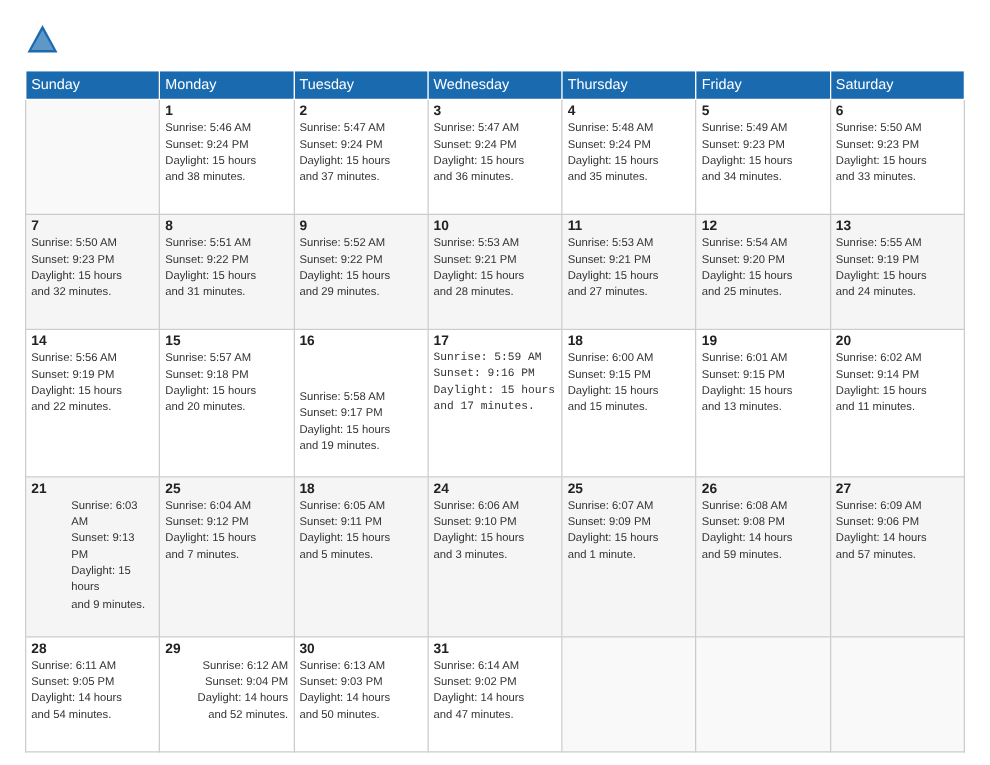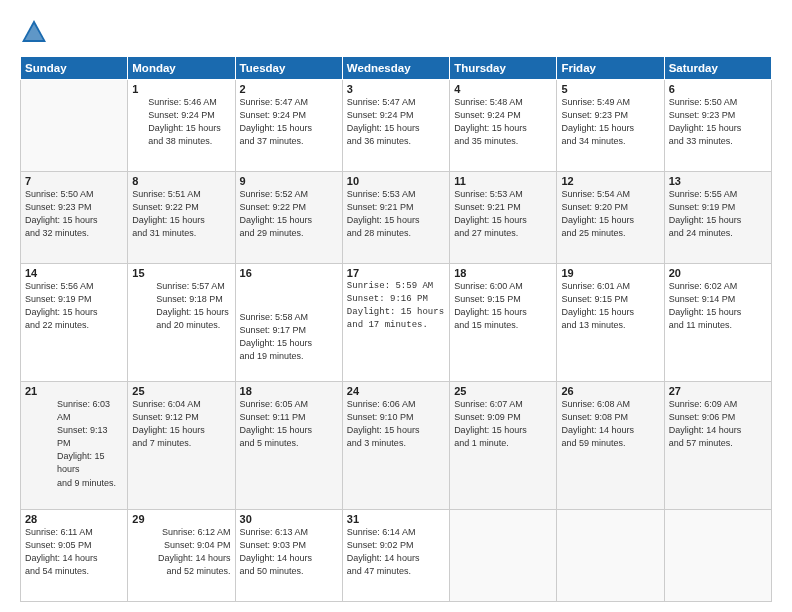--- a/index.html
+++ b/index.html
@@ -63,21 +63,21 @@
     .calendar {
       flex: 1;
       border-collapse: collapse;
       width: 100%;
       table-layout: fixed;
     }
     .calendar th {
       background: #1a6aaf;
       color: #fff;
       font-size: 11.5px;
-      font-weight: bold;
+      font-weight: normal;
       padding: 5px 4px;
       text-align: left;
       border: 1px solid #fff;
       margin-left: 27px;
     }
     .calendar td {
       border: 1px solid #ccc;
       vertical-align: top;
       padding: 3px 4px;
       font-size: 9.5px;
@@ -135,21 +135,21 @@
           <th>Thursday</th>
           <th>Friday</th>
           <th>Saturday</th>
         </tr>
     </thead>
     <tbody id="calendar-body">
     <tr>
           <td class="empty-cell"></td>
           <td>
             <span class="day-num">1</span>
-            <div class="day-info" style="white-space: pre-line; margin-left: 16px;">Sunrise: 5:46 AM
+            <div class="day-info" style="white-space: pre-line;">Sunrise: 5:46 AM
 Sunset: 9:24 PM
 Daylight: 15 hours
 and 38 minutes.</div>
           </td>
           <td>
             <span class="day-num">2</span>
             <div class="day-info" style="white-space: pre-line;">Sunrise: 5:47 AM
 Sunset: 9:24 PM
 Daylight: 15 hours
 and 37 minutes.</div>
@@ -237,21 +237,21 @@
         <tr>
           <td>
             <span class="day-num">14</span>
             <div class="day-info" style="white-space: pre-line;">Sunrise: 5:56 AM
 Sunset: 9:19 PM
 Daylight: 15 hours
 and 22 minutes.</div>
           </td>
           <td>
             <span class="day-num">15</span>
-            <div class="day-info" style="white-space: pre-line; margin-left: 24px;">Sunrise: 5:57 AM
+            <div class="day-info" style="white-space: pre-line;">Sunrise: 5:57 AM
 Sunset: 9:18 PM
 Daylight: 15 hours
 and 20 minutes.</div>
           </td>
           <td>
             <span class="day-num">16</span>
             <div class="day-info" style="white-space: pre-line; margin-top: 32px;">Sunrise: 5:58 AM
 Sunset: 9:17 PM
 Daylight: 15 hours
 and 19 minutes.</div>

